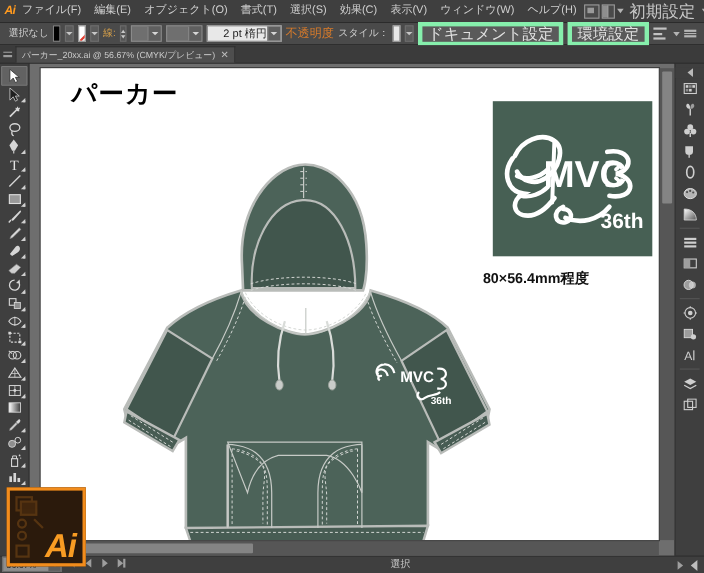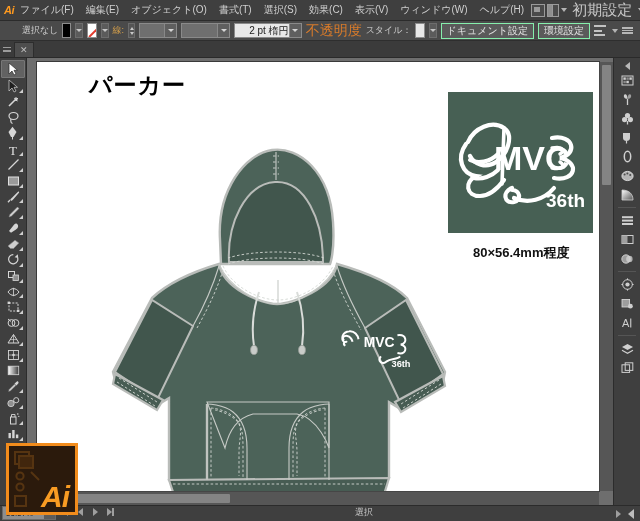--- a/index.html
+++ b/index.html
@@ -51,23 +51,23 @@
   .stepper i.dn{border-top:3px solid #c8c8c8;}
   .combo{height:13px;background:#6f6f6f;border:1px solid #8a8a8a;display:flex;align-items:center;}
   .combo .txt{flex:1;font-size:10px;color:#1c1c1c;padding-left:14px;overflow:hidden;white-space:nowrap;}
   .combo .arw{width:11px;height:100%;background:#5f5f5f;border-left:1px solid #888;
               display:flex;align-items:center;justify-content:center;}
   .combo .arw:after{content:"";width:0;height:0;border-left:3px solid transparent;
                     border-right:3px solid transparent;border-top:3px solid #d5d5d5;}
   .combo.w1{width:66px;}
   .combo.w2{width:86px;}
   .combo.light{background:#e8e8e8;}
-  .opa{color:#d97b2a;font-size:14px;white-space:nowrap;}
-  .cb-btn{height:14px;background:#5a5a5a;border:1px solid #86efac;padding:0 5px;
-          display:flex;align-items:center;font-size:10px;color:#e2e2e2;white-space:nowrap;}
+  .opa{color:#d97b2a;font-size:11px;white-space:nowrap;}
+  .cb-btn{height:14px;background:#5a5a5a;border:4px solid #86efac;padding:0 5px;
+          display:flex;align-items:center;font-size:14px;color:#e2e2e2;white-space:nowrap;}
   .cb-end{margin-left:auto;display:flex;align-items:center;gap:5px;padding-right:3px;}
   .align-ic{width:12px;height:11px;display:flex;flex-direction:column;justify-content:space-between;}
   .align-ic i{height:2px;background:#c2c2c2;display:block;}
   .align-ic i:nth-child(1){width:12px;}
   .align-ic i:nth-child(2){width:8px;}
   .align-ic i:nth-child(3){width:11px;}
   .dots{display:flex;flex-direction:column;gap:1px;}
   .dots i{width:11px;height:1.5px;background:#b6b6b6;display:block;}
 
   
@@ -91,24 +91,24 @@
   .tool.sel{background:#626262;border:1px solid #777;border-radius:1px;}
   .tool .cor{position:absolute;right:1px;bottom:1px;width:0;height:0;
              border-left:2.5px solid transparent;border-top:2.5px solid transparent;
              border-right:2.5px solid #cfcfcf;border-bottom:2.5px solid #cfcfcf;}
   .tool svg{display:block;}
 
   
   .canvaswrap{flex:1;background:#6e6e6e;position:relative;overflow:hidden;min-width:0;}
   .canvas{position:absolute;left:10px;top:4px;right:14px;bottom:14px;background:#ffffff;
           box-shadow:0 0 0 1px #3a3a3a;overflow:hidden;}
-  .title-jp{position:absolute;left:52px;top:8px;font-family:"Liberation Serif","DejaVu Serif",serif;
+  .title-jp{position:absolute;left:28px;top:8px;font-family:"Liberation Serif","DejaVu Serif",serif;
             font-size:23px;font-weight:bold;color:#000;letter-spacing:1px;}
   .logo-box{position:absolute;left:411px;top:30px;width:145px;height:141px;background:#476054;}
-  .dim-text{position:absolute;left:436px;top:182px;font-family:"Liberation Sans","DejaVu Sans",sans-serif;
+  .dim-text{position:absolute;left:402px;top:182px;font-family:"Liberation Sans","DejaVu Sans",sans-serif;
             font-size:13px;font-weight:bold;color:#111;white-space:nowrap;}
   .hoodie{position:absolute;left:60px;top:50px;}
 
   
   .vscroll{position:absolute;right:0;top:4px;bottom:14px;width:13px;background:#565656;
            border-left:1px solid #464646;}
   .vscroll .thumb{position:absolute;left:2px;top:3px;width:9px;height:120px;background:#848484;border-radius:1px;}
   .hscroll{position:absolute;left:10px;right:14px;bottom:0;height:13px;background:#565656;
            border-top:1px solid #464646;}
   .hscroll .thumb{position:absolute;top:2px;left:3px;width:190px;height:9px;background:#848484;border-radius:1px;}
@@ -234,20 +234,21 @@
         </div>
     </div>
   </div>
 
   <div class="tabbar">
     <div class="tab-grip">
         <i></i>
         <i></i>
       </div>
     <div class="doctab">
+      <span class="nm">パーカー_20xx.ai @ 56.67% (CMYK/プレビュー)</span>
       <span class="x">✕</span>
     </div>
   </div>
 
   <div class="middle">
 
     <div class="toolbox">
       <div class="tool sel">
         <svg width="11" height="14" viewBox="0 0 11 14">
             <path d="M1 1 L1 12 L4 9 L6 13 L8 12 L6 8.3 L9.5 8.3 Z" fill="#fff" stroke="#2a2a2a" stroke-width="0.7"></path>

